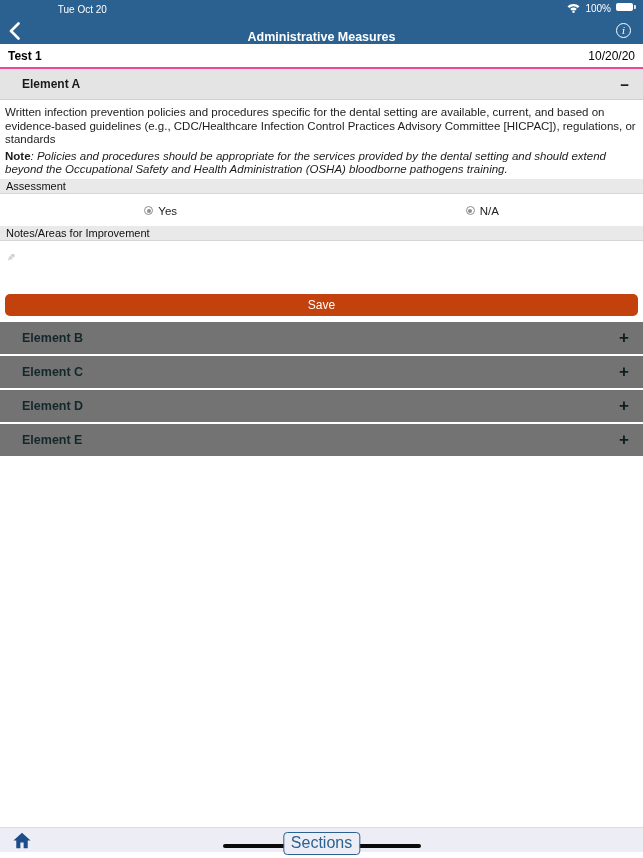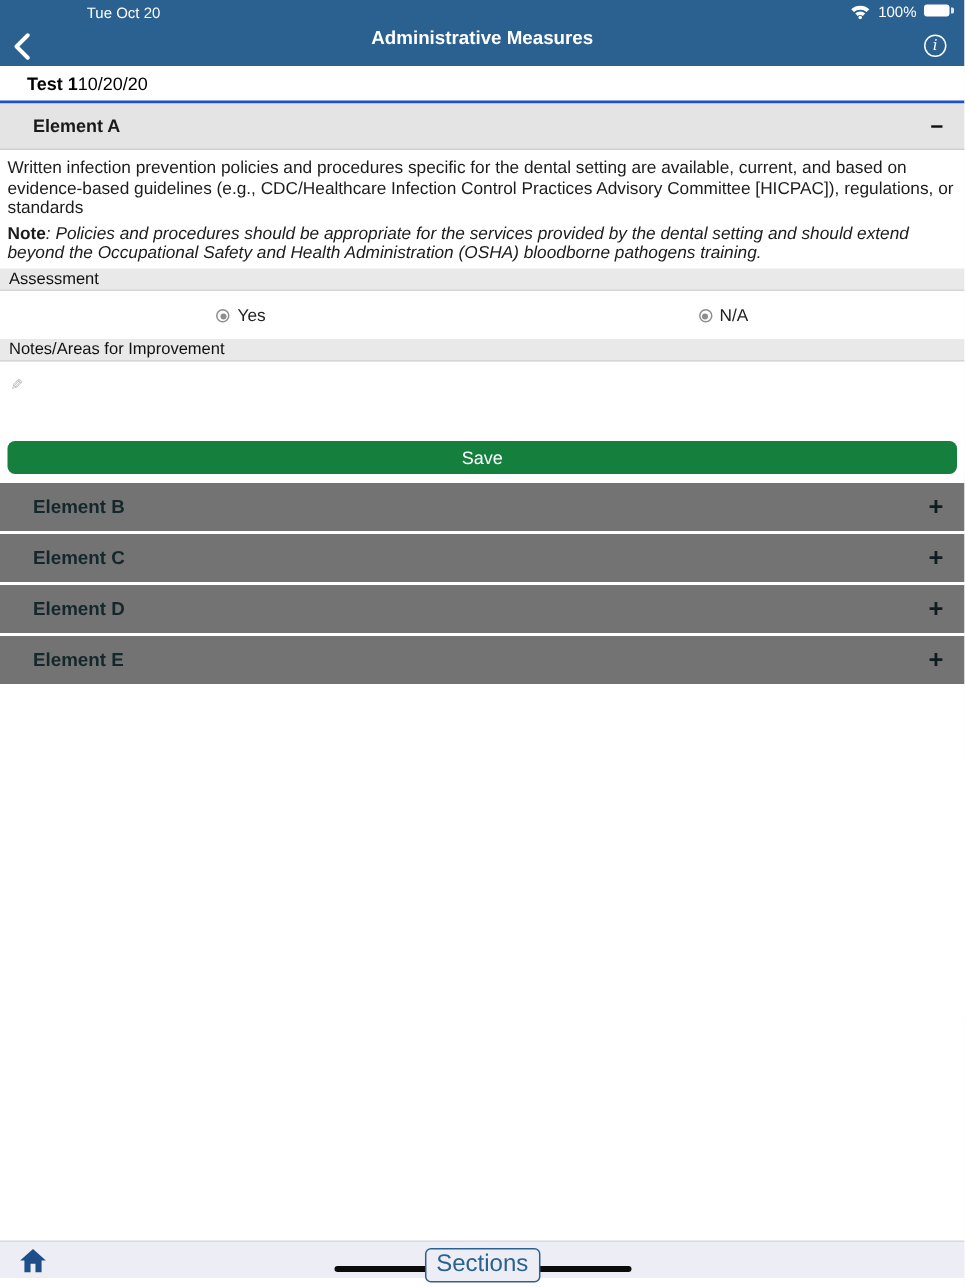--- a/index.html
+++ b/index.html
@@ -19,34 +19,34 @@
   .battery-shell {
     width:17px; height:8px; background:#fff; border-radius:2px; position:relative; display:inline-block;
   }
   .battery-shell::after {
     content:''; position:absolute; right:-3px; top:2px; width:2px; height:4px;
     background:rgba(255,255,255,.85); border-radius:0 1px 1px 0;
   }
   
   .nav-bar {
     height:26px; background:#2b6190; color:#fff; position:relative;
-    display:flex; align-items:flex-start; justify-content:center;
+    display:flex; align-items:flex-end; justify-content:center;
   }
   .nav-title { font-size:12.5px; font-weight:bold; }
   .back-button { position:absolute; left:9px; top:4px; width:14px; height:18px; cursor:pointer; }
   .info-button {
     position:absolute; right:12px; top:5px; width:15px; height:15px;
     border:1.3px solid #fff; border-radius:50%; color:#fff;
     font-family:"DejaVu Serif", serif; font-style:italic; font-size:10px;
     display:flex; align-items:center; justify-content:center; cursor:pointer;
   }
   
   .test-row {
-    height:25px; background:#fff; display:flex; justify-content:flex-start; align-items:center;
-    padding:0 18px; font-size:12px; border-bottom:2px solid #1d4ed8;
+    height:25px; background:#fff; display:flex; justify-content:space-between; align-items:center;
+    padding:0 8px; font-size:12px; border-bottom:2px solid #ec4899;
   }
   .test-name { font-weight:bold; color:#000; }
   .test-date { color:#000; }
   
   .accordion-header {
     height:31px; background:#e4e4e4; display:flex; justify-content:space-between; align-items:center;
     padding:0 14px 0 22px; font-size:12px; font-weight:bold; color:#1a1a1a;
     border-bottom:1px solid #cfcfcf; cursor:pointer;
   }
   .collapse-icon { font-size:15px; font-weight:bold; color:#111; }
@@ -71,21 +71,21 @@
     display:inline-flex; align-items:center; justify-content:center; flex:none;
   }
   .radio-circle::after { content:''; width:4px; height:4px; border-radius:50%; background:#8e8e8e; }
   .notes-bar { margin-top:8px; }
   .notes-area { height:48px; padding:6px 0 0 7px; cursor:text; }
   .pencil-icon {
     color:#b5b5b5; font-size:10px; display:inline-block; transform:scaleX(-1);
   }
   .save-button {
     display:block; width:633px; margin:5px 5px 0 5px; height:22px;
-    background:#15803d; border:none; border-radius:5px; color:#fff;
+    background:#c2410c; border:none; border-radius:5px; color:#fff;
     font-size:12px; font-family:"Liberation Sans", sans-serif; cursor:pointer;
   }
   
   .collapsed-list { margin-top:6px; }
   .teal-row {
     height:32px; background:#737373; margin-bottom:2px;
     display:flex; justify-content:space-between; align-items:center;
     padding:0 14px 0 22px; cursor:pointer;
   }
   .teal-label { font-size:12.5px; font-weight:bold; color:#14272b; }

